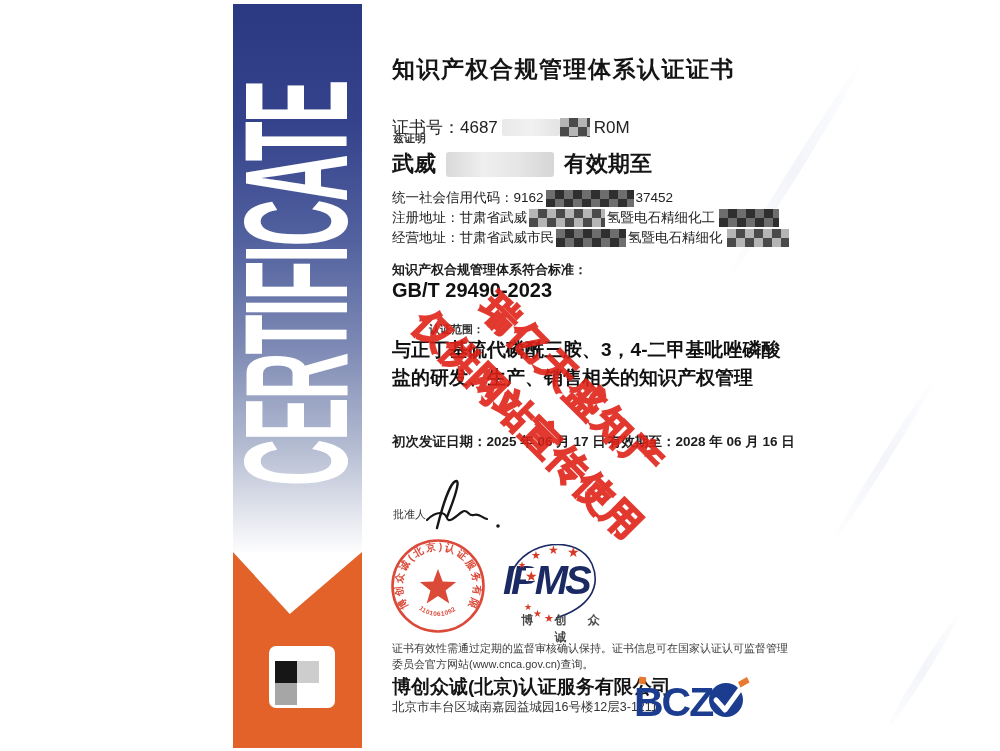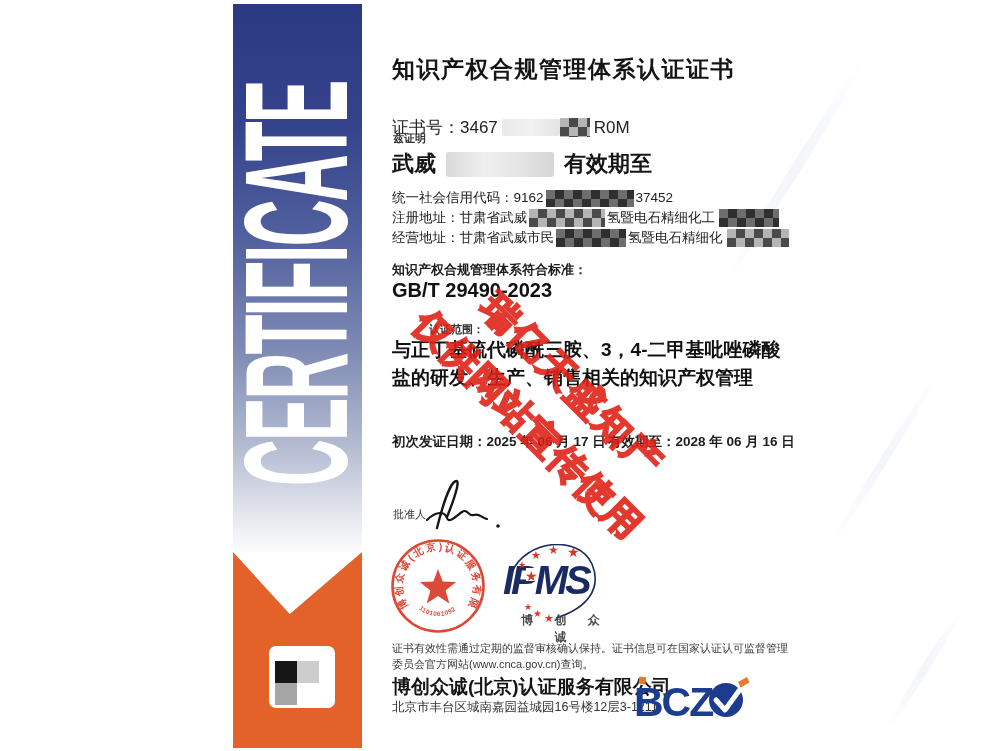--- a/index.html
+++ b/index.html
@@ -84,21 +84,21 @@
       <div class="qr-sq" style="left:6px; top:15px; background:#161616;"></div>
       <div class="qr-sq" style="left:28px; top:15px; background:#cdcdcd;"></div>
       <div class="qr-sq" style="left:6px; top:37px; background:#a6a6a6;"></div>
     </div>
   </div>
 
   <div class="abs title" style="left:392px; top:54px;">知识产权合规管理体系认证证书</div>
 
   <div class="abs line17" style="left:392px; top:100px;">
     <span>证书号：</span>
-    <span>3467</span>
+    <span>4687</span>
     <span class="mz-light" style="width:58px; height:17px; margin-left:4px;"></span>
     <span class="mz" style="width:30px; height:19px;"></span>
     <span style="margin-left:4px;">R0M</span>
   </div>
 
   <div class="abs small-label" style="left:393px; top:131px;">兹证明</div>
 
   <div class="abs company" style="left:392px; top:149px;gap:8px;">
     <span>武威</span>
     <span class="blur-co" style="width:108px; height:25px; margin:0 2px;"></span>

